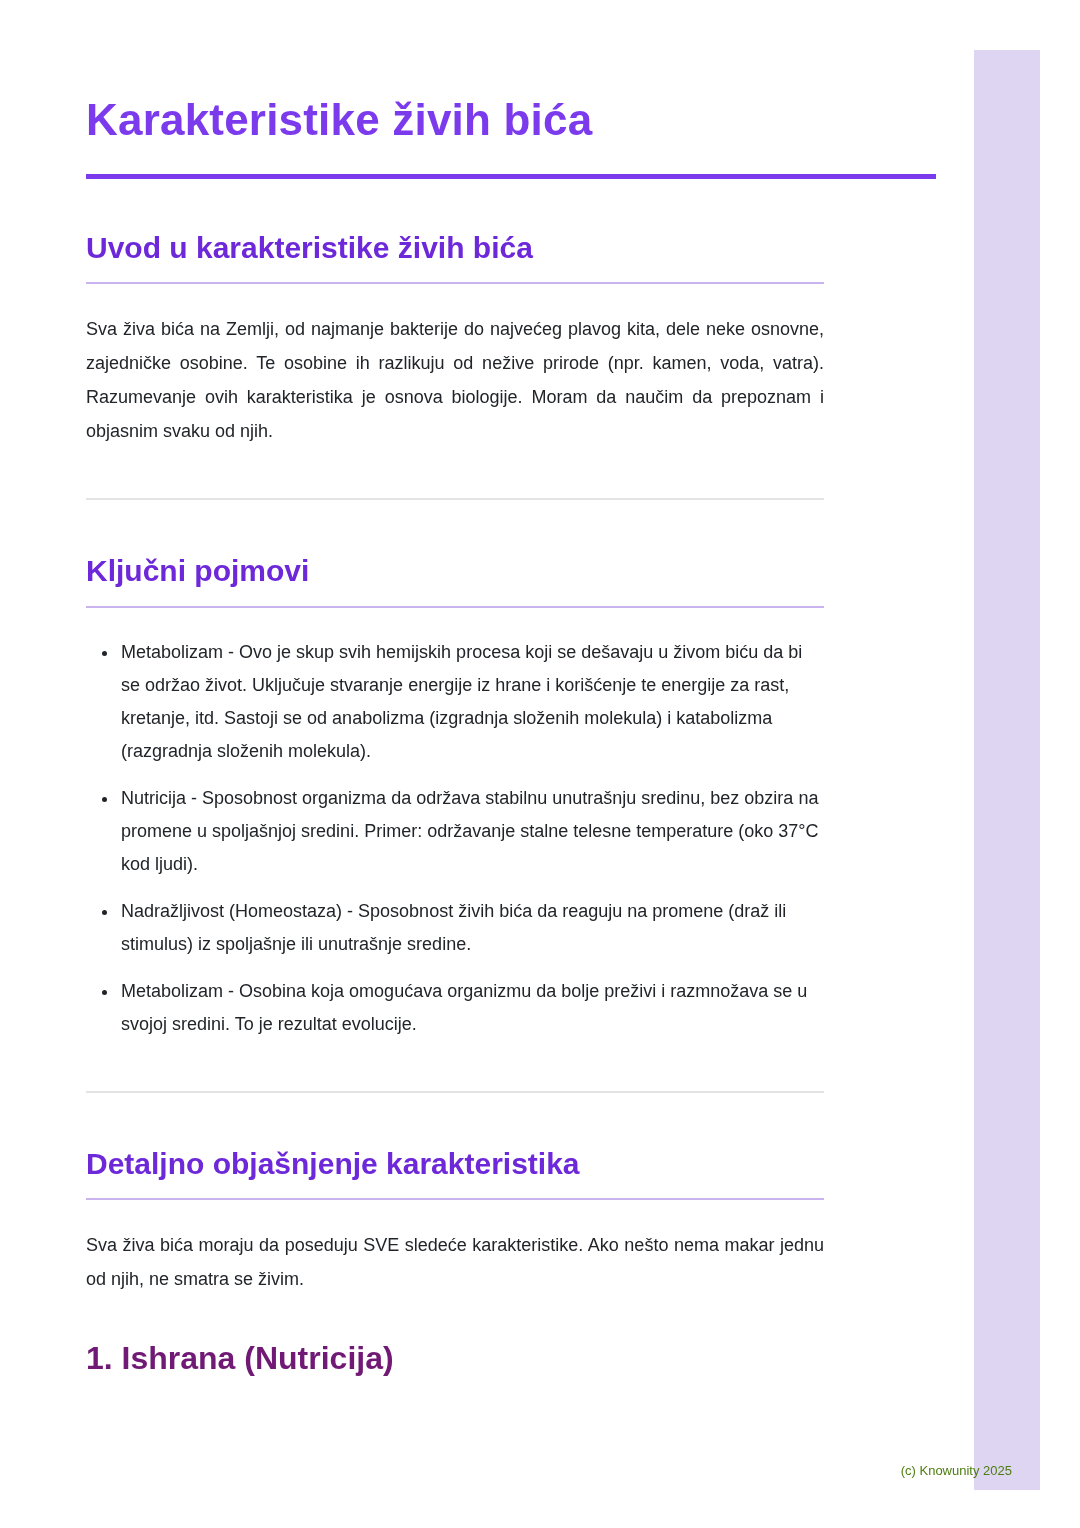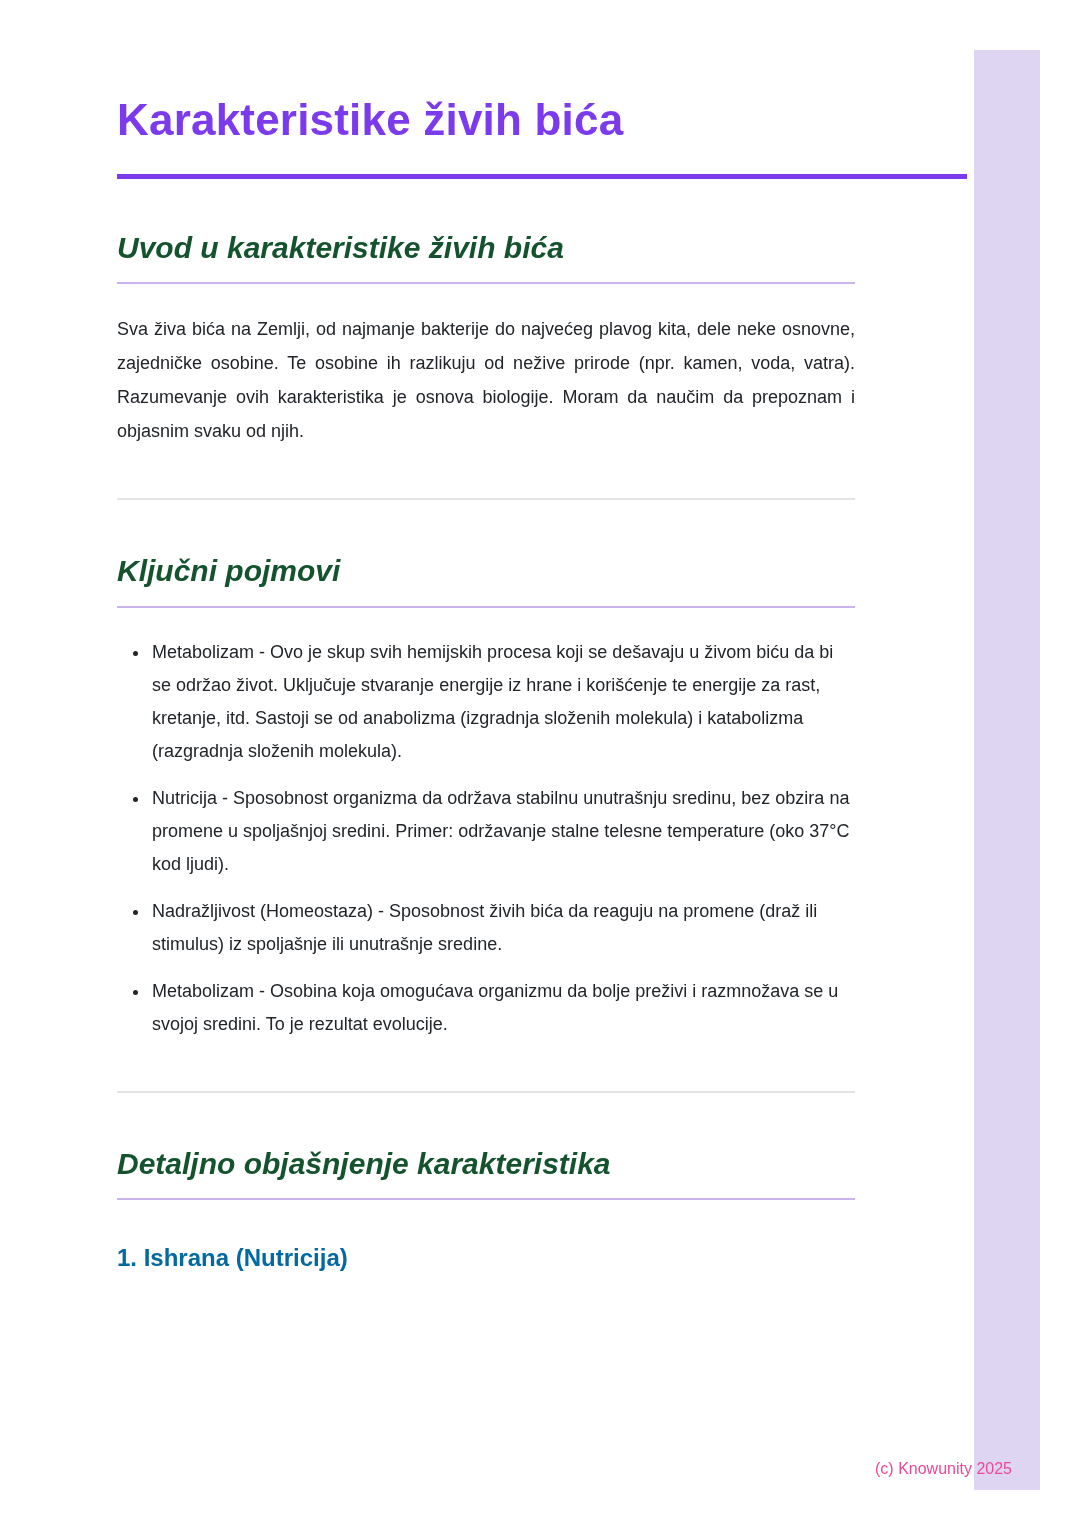--- a/index.html
+++ b/index.html
@@ -20,44 +20,43 @@
     top: 50px;
     right: 40px;
     width: 66px;
     height: 1440px;
     background: #ddd5f2;
     z-index: 1;
   }
   .content {
     position: relative;
     z-index: 2;
-    padding: 95px 0 0 117px;
+    padding: 95px 0 0 86px;
     width: 828px; 
   }
   h1 {
     color: #7c3aed;
     font-size: 44px;
     font-weight: 800;
     letter-spacing: 0.2px;
     line-height: 1.15;
     margin-bottom: 28px;
   }
   .title-rule {
     width: 850px;
     height: 5px;
     background: #7c3aed;
     margin-bottom: 50px;
   }
   h2 {
-    color: #14532d;
+    color: #6d28d9;
     font-size: 30px;
     font-weight: 800;
     line-height: 1.25;
     margin-bottom: 16px;
-    font-style: italic;
   }
   .h-rule {
     width: 738px;
     height: 2px;
     background: #c9b4f0;
     margin-bottom: 28px;
   }
   .para {
     width: 738px;
     font-size: 18px;
@@ -77,31 +76,31 @@
     margin-top: 2px;
   }
   ul.bullets li {
     font-size: 18px;
     line-height: 33px;
     margin-bottom: 14px;
     padding-left: 2px;
   }
   ul.bullets li .term { font-weight: 400; }
   h3 {
-    color: #0369a1;
-    font-size: 24px;
+    color: #701a75;
+    font-size: 32px;
     font-weight: 800;
     margin: 44px 0 24px 0;
   }
   .footer {
     position: absolute;
     right: 68px;
     bottom: 50px;
-    font-size: 16px;
-    color: #ec4899;
+    font-size: 13px;
+    color: #4d7c0f;
     z-index: 3;
   }
 </style>
 </head>
 <body>
 
 <div class="page">
   <div class="stripe"></div>
 
   <div class="content">
@@ -126,19 +125,20 @@
         <li><span class="term">Nadražljivost (Homeostaza)</span><span> - Sposobnost živih bića da reaguju na promene (draž ili stimulus) iz spoljašnje ili unutrašnje sredine.</span></li>
         <li><span class="term">Metabolizam</span><span> - Osobina koja omogućava organizmu da bolje preživi i razmnožava se u svojoj sredini. To je rezultat evolucije.</span></li>
       </ul>
     </section>
 
     <hr class="divider">
 
     <section>
       <h2>Detaljno objašnjenje karakteristika</h2>
       <div class="h-rule"></div>
+      <p class="para justify">Sva živa bića moraju da poseduju SVE sledeće karakteristike. Ako nešto nema makar jednu od njih, ne smatra se živim.</p>
       <h3>1. Ishrana (Nutricija)</h3>
     </section>
 
   </div>
 
   <div class="footer">(c) Knowunity 2025</div>
 </div>
 
 </body></html>

